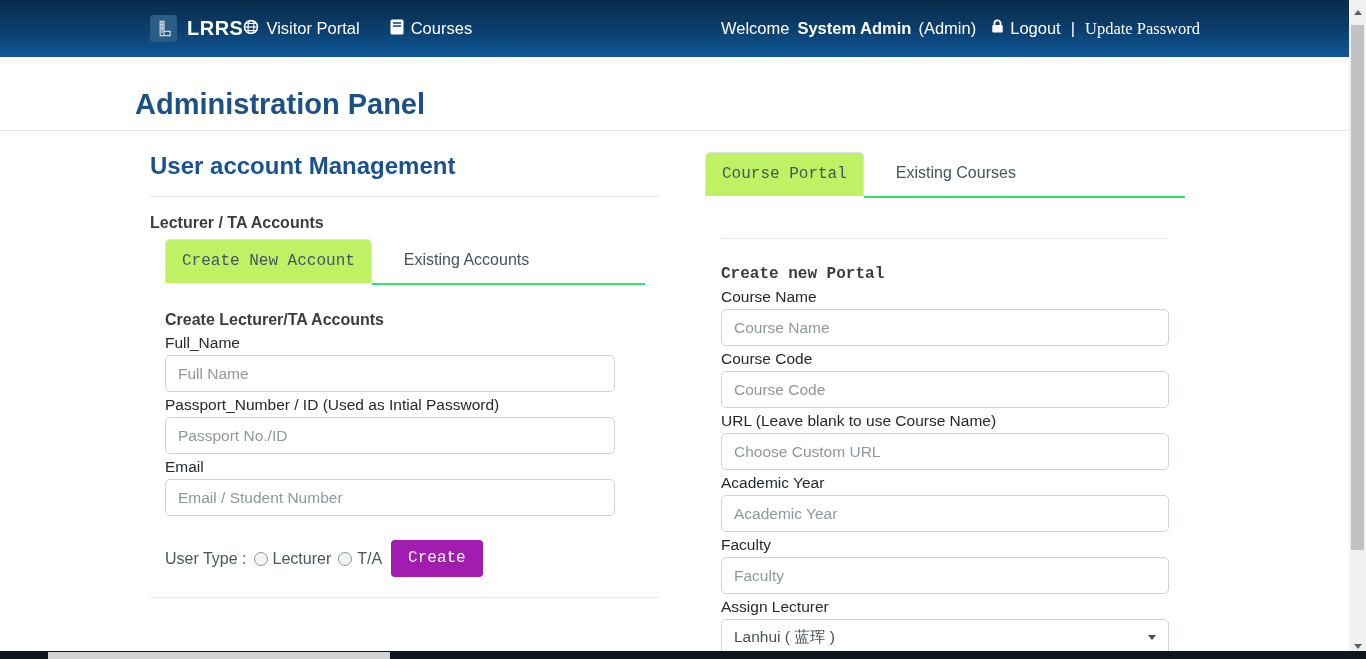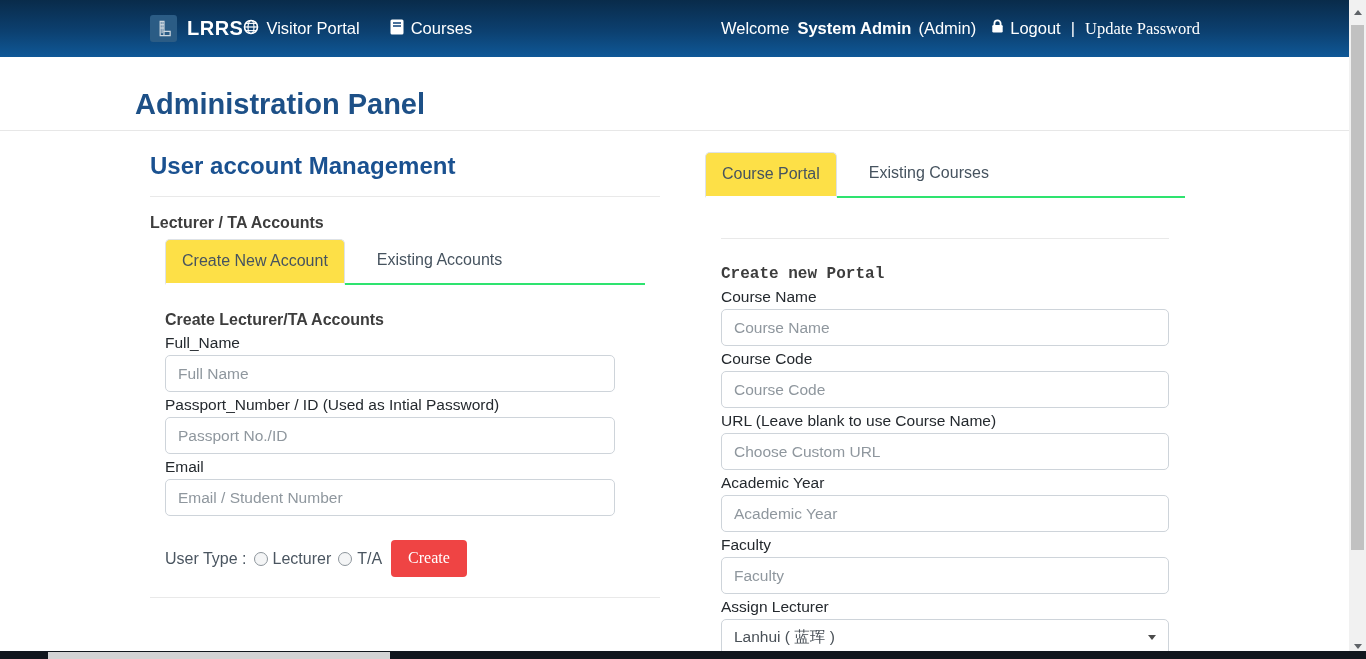--- a/index.html
+++ b/index.html
@@ -35,22 +35,22 @@
 
   .panel-title { margin:0; font-size:24px; line-height:28px; font-weight:600; color:#1a5190; }
   .rule { border:none; border-top:1px solid #e9e9e9; margin:16px 0 0 0; }
   .subheading { font-size:16px; line-height:20px; font-weight:700; color:#3d3d3d; margin-top:16px; }
 
   
   .tabs { display:flex; border-bottom:2px solid #2ee36f; position:relative; }
   .tabs-left { margin-top:6px; margin-left:15px; width:480px; }
   .tab { font-size:16px; line-height:20px; color:#46535f; padding:11px 16px; cursor:pointer; }
   .tab.active {
-    background:#fde047; border:1px solid #dee2e6; border-bottom:2px solid #fff;
-    border-radius:5px 5px 0 0; margin-bottom:-2px; padding:11px 16px 12px;
+    background:#bef264; border:1px solid #dee2e6; border-bottom:2px solid #fff;
+    border-radius:5px 5px 0 0; margin-bottom:-2px; padding:11px 16px 12px;font-family:Liberation Mono, monospace;
   }
   .tab-gap { width:16px; }
 
   .tab-content-left  { margin-left:15px; width:450px; padding-top:25px; }
   .tab-content-right { padding:40px 16px 0; }
 
   .form-heading { font-size:16px; line-height:20px; font-weight:700; color:#3d3d3d; margin:0; }
   .rule-inner { border:none; border-top:1px solid #e9e9e9; margin:0; }
   .heading-mt { margin-top:25px;font-family:Liberation Mono, monospace; }
 
@@ -64,22 +64,22 @@
   .select-box {
     width:100%; height:37px; border:1px solid #ced4da; border-radius:5px;
     padding:0 12px; font-size:15.5px; color:#495057; background:#fff;
     display:flex; align-items:center; justify-content:space-between; cursor:pointer;
   }
   .caret-down { width:0; height:0; border-left:4px solid transparent; border-right:4px solid transparent; border-top:5px solid #4b4b4b; }
 
   .user-type-row { margin-top:24px; display:flex; align-items:center; font-size:16px; color:#4a5560; }
   .radio { width:14px; height:14px; border-radius:50%; border:1px solid #8d959c; background:#f4f5f6; display:inline-block; margin:0 5px 0 7px; cursor:pointer; }
   .btn-create {
-    margin-left:9px; background:#ef4444; color:#fff; border:none; border-radius:4px;
-    font-size:16px; line-height:20px; padding:8px 17px 9px; cursor:pointer; font-family:Liberation Serif, serif;
+    margin-left:9px; background:#a21caf; color:#fff; border:none; border-radius:4px;
+    font-size:16px; line-height:20px; padding:8px 17px 9px; cursor:pointer; font-family:Liberation Mono, monospace;
   }
   .rule-after { border:none; border-top:1px solid #e9e9e9; margin:20px 0 0 -15px; width:510px; }
 
   .partial-label { display:block; font-size:15.5px; line-height:20px; color:#24292e; margin-top:3px; }
 
   
   .footer-strip { position:absolute; left:0; top:651px; width:1366px; height:8px; background:#10161d; z-index:6; }
   .footer-strip-segment { position:absolute; left:48px; top:1px; width:342px; height:7px; background:#d2d3d4; }
 
   

